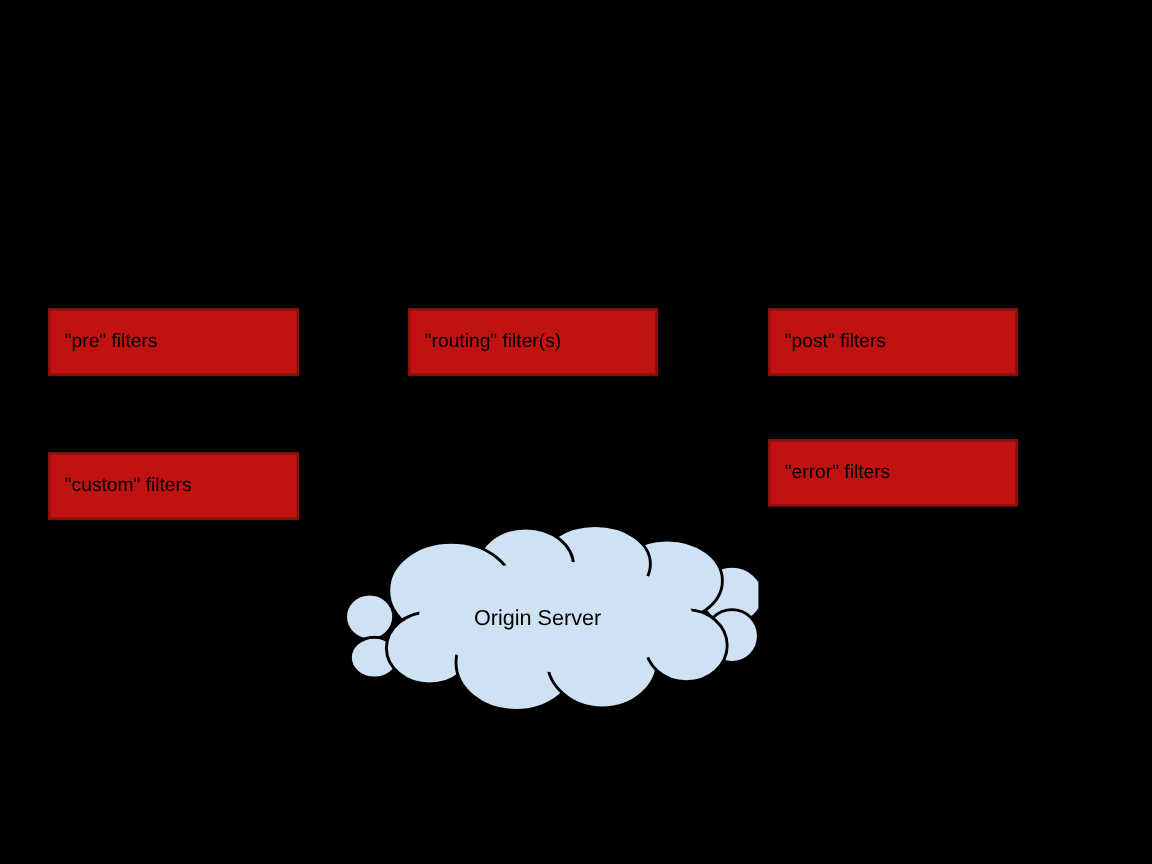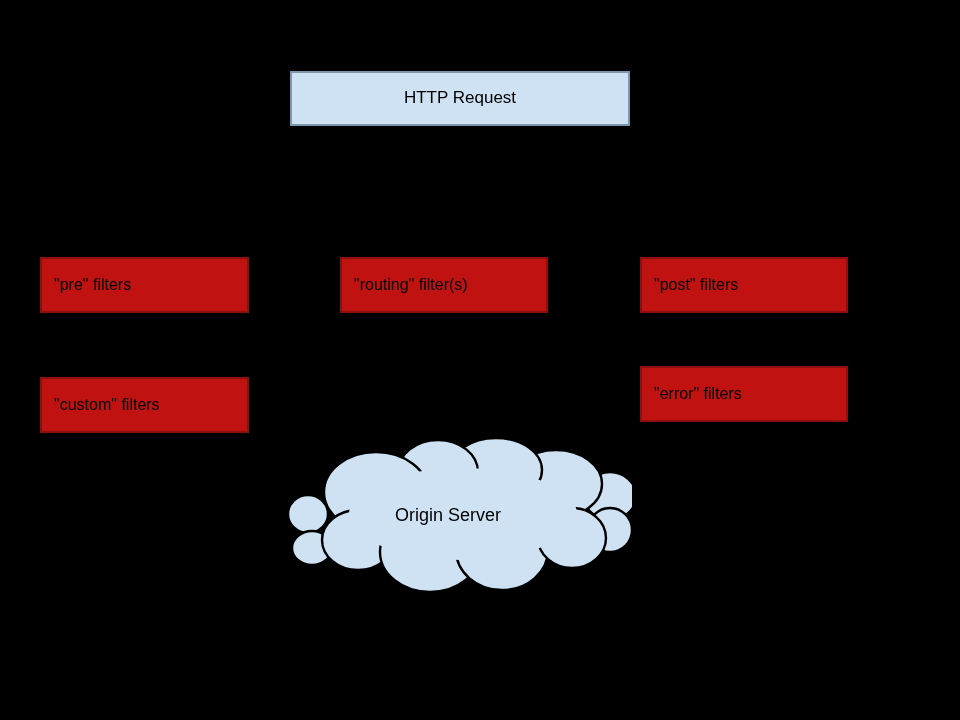--- a/index.html
+++ b/index.html
@@ -38,23 +38,20 @@
   .cloud text {
     font-family: "Liberation Sans", "DejaVu Sans", sans-serif;
     font-size: 18px;
   }
 </style>
 </head>
 <body>
 
 <div class="stage" style="background-color: rgb(0, 0, 0);">
 
-  <div class="box centered" id="node-http" style="background-color: rgb(207, 226, 243); border-color: rgb(126, 150, 172); color: rgb(0, 0, 0);">
-    <span class="lbl">HTTP Request</span>
-  </div>
 
   <div class="box leftpad" id="node-pre" style="background-color: rgb(193, 18, 18); border-color: rgb(142, 15, 15); color: rgb(0, 0, 0);">
     <span class="lbl">"pre" filters</span>
   </div>
 
   <div class="box leftpad" id="node-routing" style="background-color: rgb(193, 18, 18); border-color: rgb(142, 15, 15); color: rgb(0, 0, 0);">
     <span class="lbl">"routing" filter(s)</span>
   </div>
 
   <div class="box leftpad" id="node-post" style="background-color: rgb(193, 18, 18); border-color: rgb(142, 15, 15); color: rgb(0, 0, 0);">

